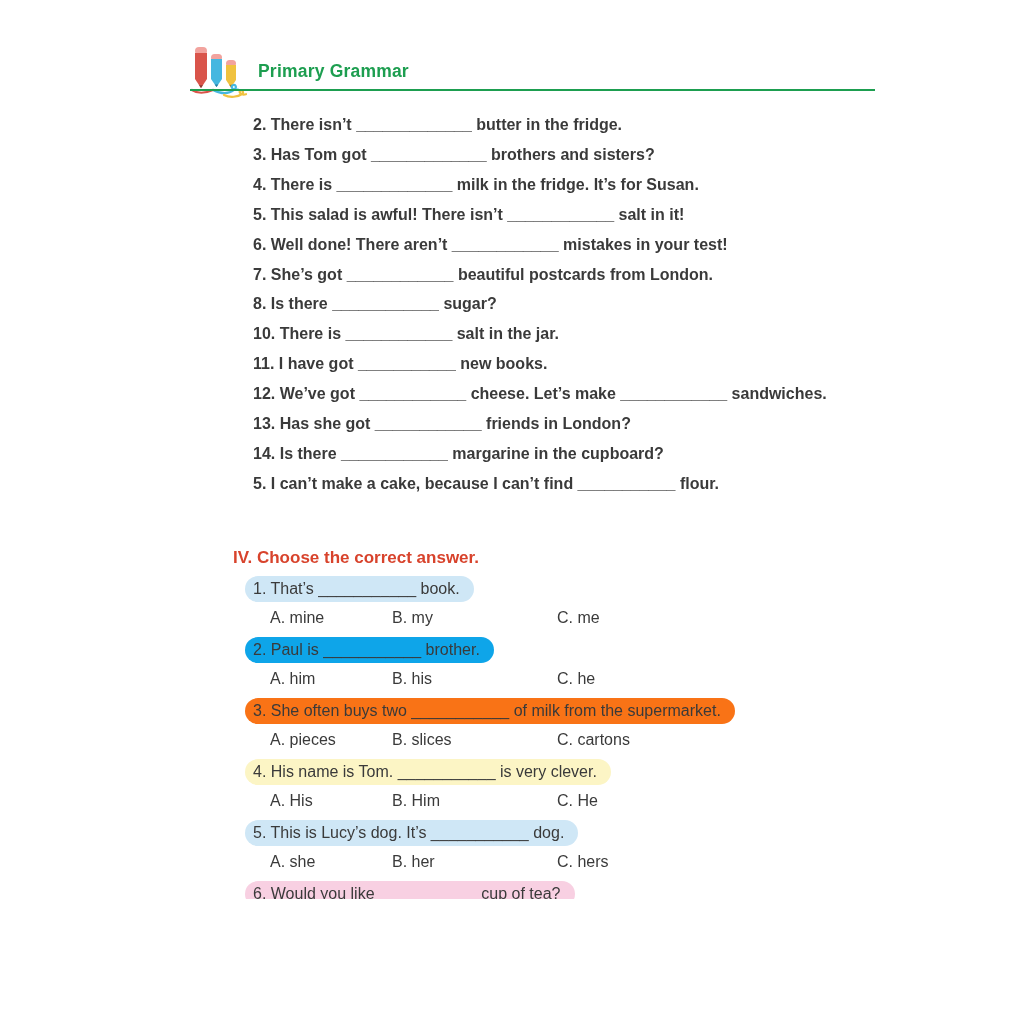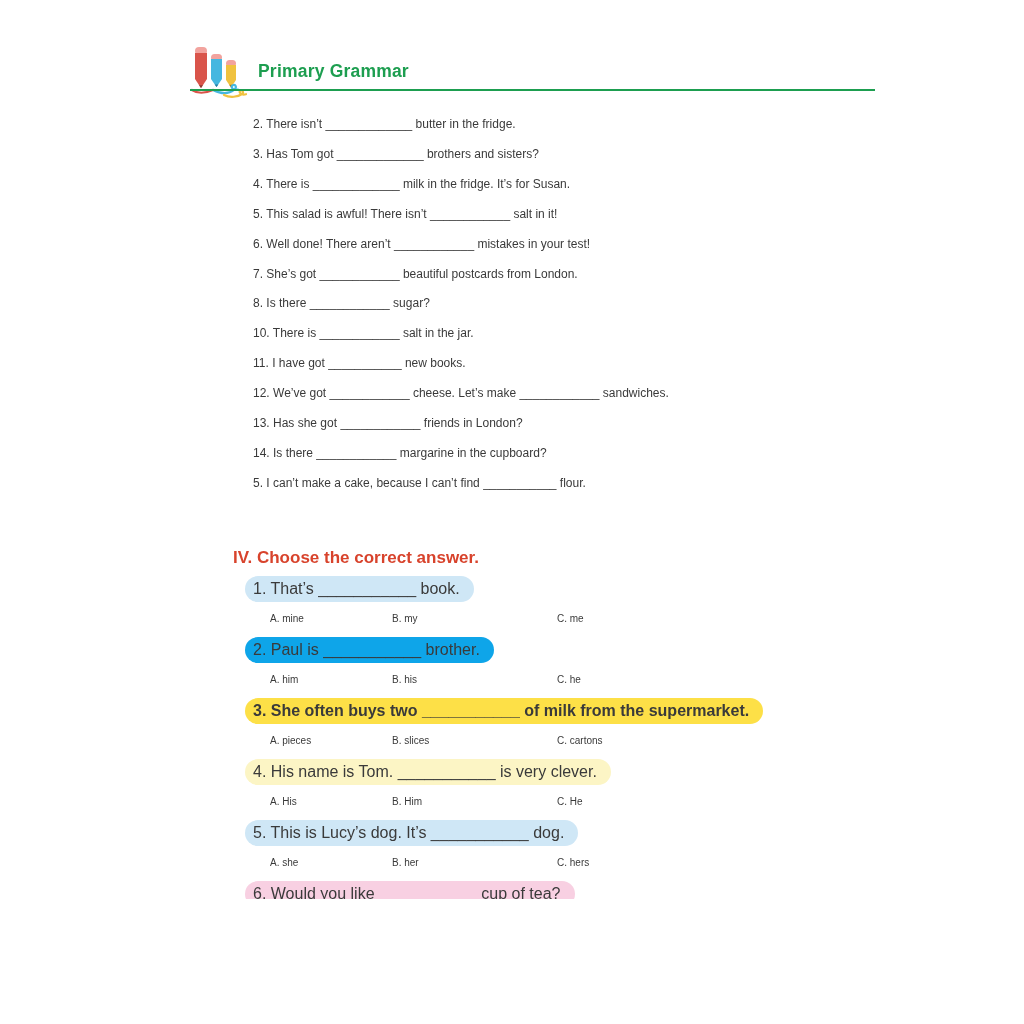--- a/index.html
+++ b/index.html
@@ -10,30 +10,30 @@
   }
   
   .header-logo { position:absolute; top:44px; left:188px; }
   .header-title {
     position:absolute; top:61px; left:258px;
     font-size:17.5px; font-weight:bold; color:#1d9e50; letter-spacing:.2px;
   }
   .header-rule { position:absolute; top:89px; left:190px; width:685px; height:2px; background:#1d9e50; }
   
   .fill-list { position:absolute; top:110px; left:253px; width:620px; }
-  .fill-item { font-size:12px; line-height:29.9px; white-space:nowrap; }
+  .fill-item { font-size:16px; line-height:29.9px; white-space:nowrap;font-weight:bold; }
   
   .choice-section { position:absolute; top:547px; left:233px; width:640px; }
   .choice-heading { font-size:17px; font-weight:bold; color:#d8432c; line-height:22px; margin-bottom:7px; }
   .mcq { margin-bottom:6px; }
   .mcq-pill {
     display:inline-block; margin-left:12px; height:26px; line-height:26px;
     padding:0 14px 0 8px; border-radius:14px; font-size:16px; white-space:nowrap;
   }
-  .mcq-options { display:flex; margin-left:37px; margin-top:3px; height:26px; align-items:center; font-size:10px; }
+  .mcq-options { display:flex; margin-left:37px; margin-top:3px; height:26px; align-items:center; font-size:16px; }
   .opt-a { width:122px; }
   .opt-b { width:140px; }
   .opt-c { flex:1;margin-left:25px; }
   
   .footer { position:absolute; top:948px; left:192px; display:flex; align-items:center; }
   .footer-logo { margin-right:9px; display:flex; }
   .footer-text { font-family:"Liberation Serif", serif; font-size:14.5px; color:#4a4a4a; }
   .footer-sep { font-family:"Liberation Serif", serif; color:#b5b5b5; margin:0 7px; font-size:14.5px; }
   .footer-site { font-family:Liberation Serif, serif; font-size:11px; color:#9a9a9a; letter-spacing:.4px; }
 </style>
@@ -95,21 +95,21 @@
     <div class="mcq">
       <div class="mcq-pill" style="background-color: #0ea5e9;">2. Paul is ___________ brother.</div>
       <div class="mcq-options">
         <span class="opt-a">A. him</span>
         <span class="opt-b">B. his</span>
         <span class="opt-c">C. he</span>
       </div>
     </div>
 
     <div class="mcq">
-      <div class="mcq-pill" style="background-color: #fde047; font-weight: bold;">3. She often buys two ___________ of milk from the supermarket.</div>
+      <div class="mcq-pill" style="background-color: #f97316;">3. She often buys two ___________ of milk from the supermarket.</div>
       <div class="mcq-options">
         <span class="opt-a">A. pieces</span>
         <span class="opt-b">B. slices</span>
         <span class="opt-c">C. cartons</span>
       </div>
     </div>
 
     <div class="mcq">
       <div class="mcq-pill" style="background-color: rgb(252, 245, 197);">4. His name is Tom. ___________ is very clever.</div>
       <div class="mcq-options">

